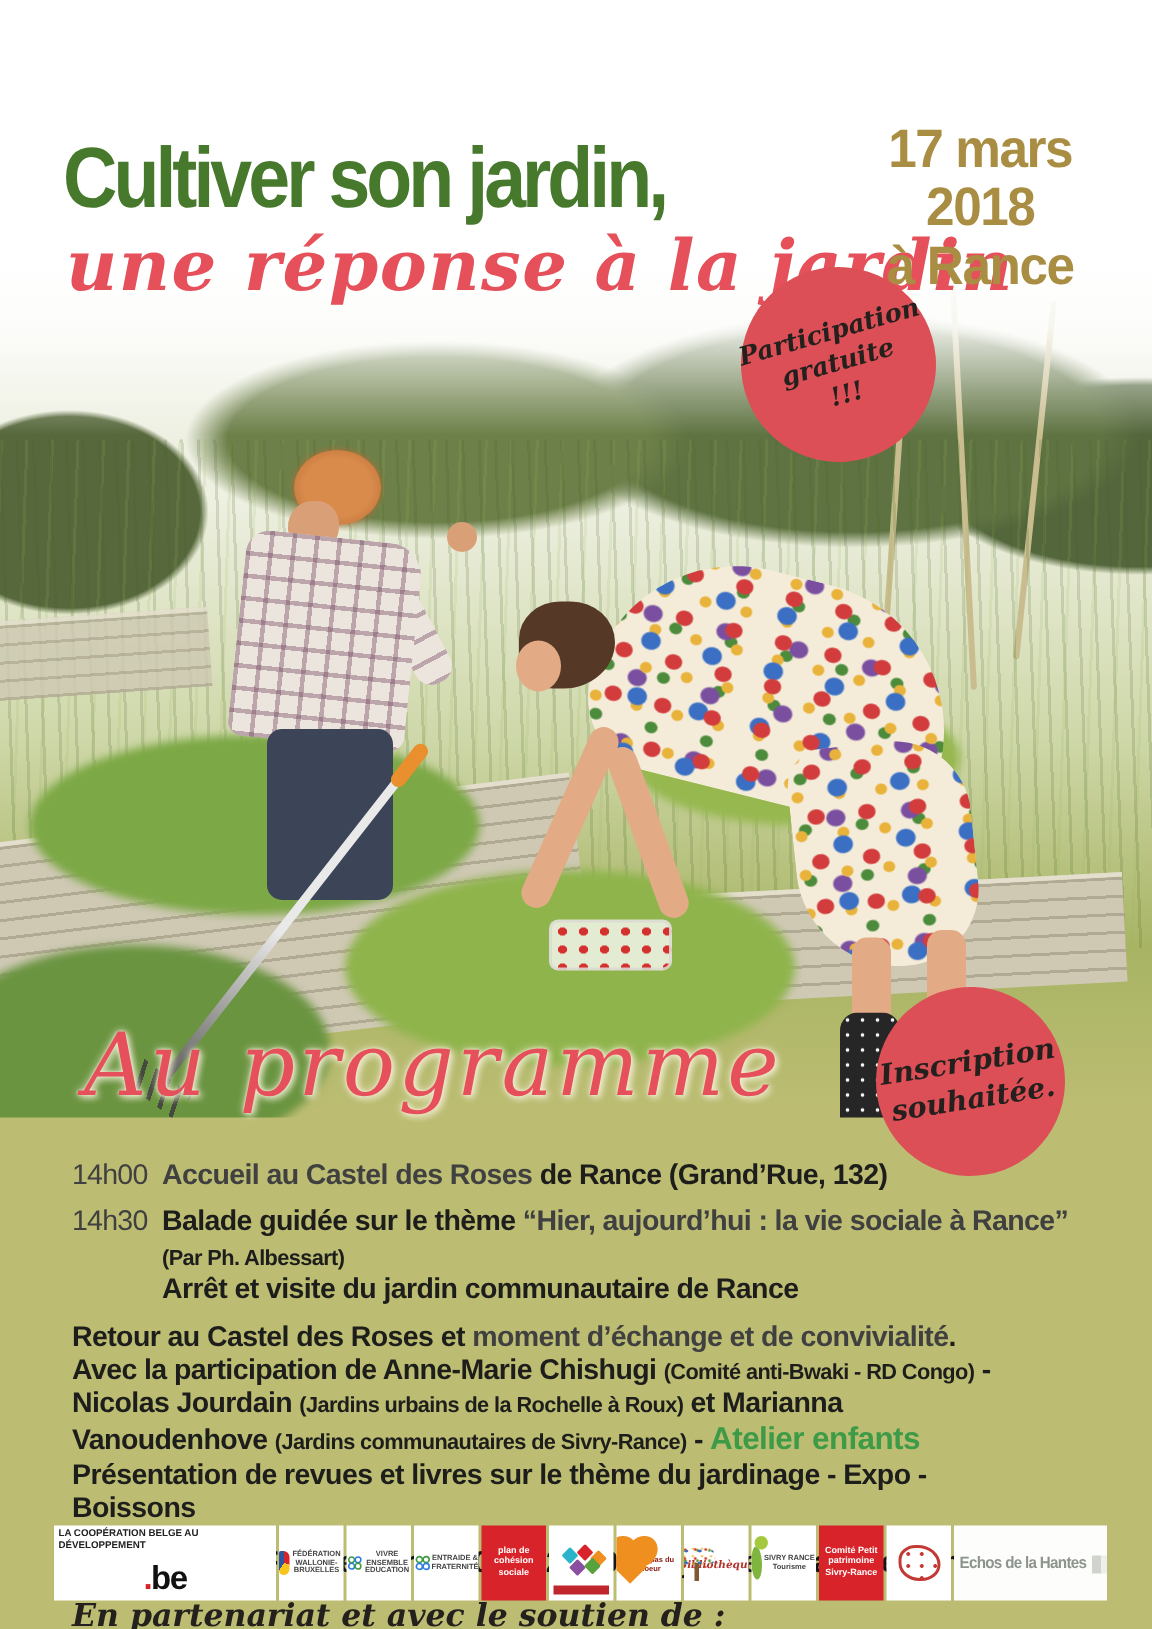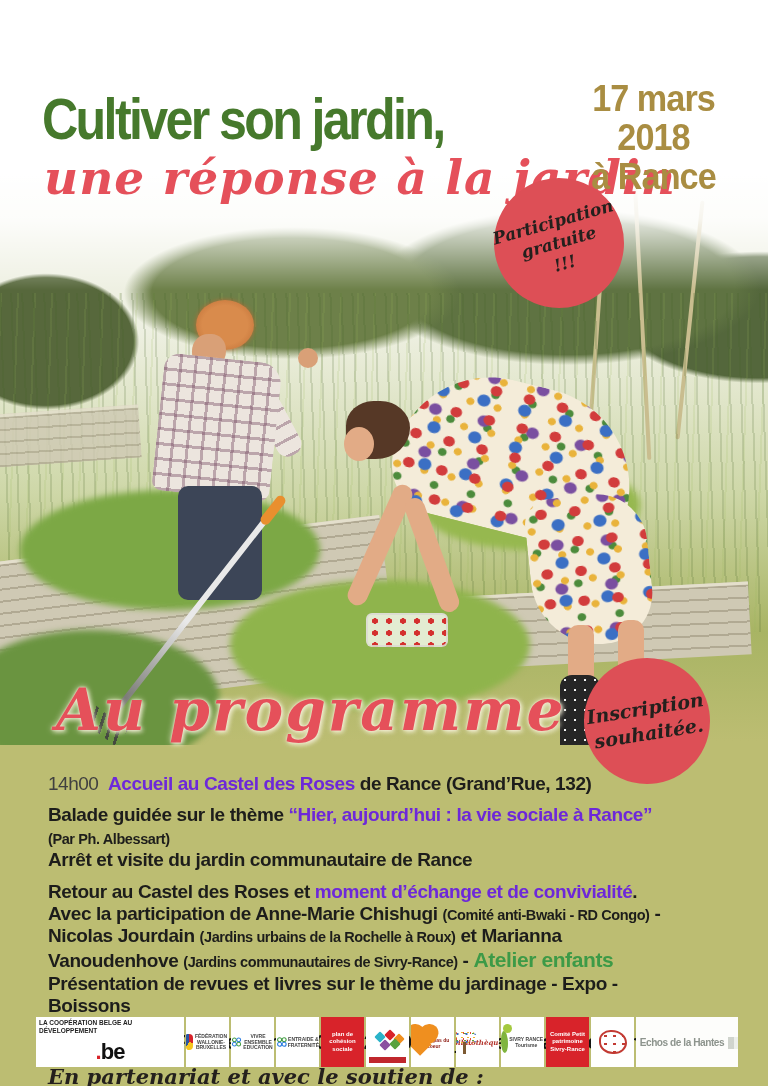--- a/index.html
+++ b/index.html
@@ -90,28 +90,28 @@
       flex-direction:column;align-items:center;justify-content:center;
       font-family:"DejaVu Serif",serif;font-style:italic;font-weight:bold;color:#24201d;}
   .badge-participation{top:178px;left:494px;width:130px;height:130px;font-size:17px;line-height:1.25;
       transform:rotate(-16deg);}
   .badge-inscription{top:658px;left:584px;width:126px;height:126px;font-size:19px;line-height:1.3;
       transform:rotate(-9deg);}
 
   
   .bottom{position:absolute;top:745px;left:0;width:768px;height:341px;background:#bcbd72;z-index:3;}
   .au-programme{position:absolute;top:676px;left:56px;z-index:4;font-family:"DejaVu Serif",serif;
-      font-style:italic;font-weight:bold;font-size:58px;color:#e5505a;letter-spacing:2px;
+      font-style:italic;font-weight:normal;font-size:58px;color:#e5505a;letter-spacing:2px;
       text-shadow:0 0 2px #f4efd8, 0 0 6px rgba(247,242,220,.9), 2px 2px 4px rgba(247,242,220,.7);}
   .program{position:absolute;top:28px;left:48px;width:688px;z-index:4;}
   .prog-row{display:flex;margin-bottom:9px;}
   .prog-time{width:60px;flex:0 0 60px;font-weight:normal;font-size:19px;color:#404040;letter-spacing:-.5px;}
   .prog-text{flex:1;max-width:620px;font-weight:bold;font-size:19px;color:#1d1d1b;
       line-height:1.18;letter-spacing:-.4px;}
-  .seg-green{color:#6d28d9;}
+  .seg-green{color:#404040;}
   .seg-small{font-size:14.5px;}
   .seg-greenlarge{color:#3d9a47;font-size:21px;}
   .contact{margin-top:14px;font-weight:bold;font-size:20px;color:#151512;letter-spacing:-.4px;}
   .partners-intro{margin-top:10px;font-family:"DejaVu Serif",serif;font-style:italic;font-weight:bold;
       font-size:21px;color:#24201d;}
 
   
   .logos{position:absolute;left:36px;top:272px;display:flex;gap:2px;align-items:stretch;z-index:4;}
   .tile{background:#fff;height:50px;display:flex;align-items:center;justify-content:center;
       flex-direction:row;overflow:hidden;position:relative;}
@@ -221,20 +221,21 @@
 
   <div class="bottom">
     <div class="program" id="program-root">
       <div class="prog-row">
           <div class="prog-time">14h00</div>
           <div class="prog-text">
             <div><span class="seg-green">Accueil au Castel des Roses </span><span class="seg-black">de Rance (Grand’Rue, 132)</span></div>
           </div>
         </div>
         <div class="prog-row">
+          <div class="prog-time">14h30</div>
           <div class="prog-text">
             <div><span class="seg-black">Balade guidée sur le thème </span><span class="seg-green">“Hier, aujourd’hui : la vie sociale à Rance”</span><span class="seg-black"> </span><span class="seg-small">(Par Ph. Albessart)</span></div>
             <div><span class="seg-black">Arrêt et visite du jardin communautaire de Rance</span></div>
           </div>
         </div>
         <div class="prog-row">
           <div class="prog-text">
             <div><span class="seg-black">Retour au Castel des Roses et </span><span class="seg-green">moment d’échange et de convivialité</span><span class="seg-black">.</span></div>
             <div><span class="seg-black">Avec la participation de Anne-Marie Chishugi </span><span class="seg-small">(Comité anti-Bwaki - RD Congo)</span><span class="seg-black"> - Nicolas Jourdain </span><span class="seg-small">(Jardins urbains de la Rochelle à Roux)</span><span class="seg-black"> et Marianna Vanoudenhove </span><span class="seg-small">(Jardins communautaires de Sivry-Rance)</span><span class="seg-black"> - </span><span class="seg-greenlarge">Atelier enfants</span></div>
             <div><span class="seg-black">Présentation de revues et livres sur le thème du jardinage - Expo - Boissons</span></div>

